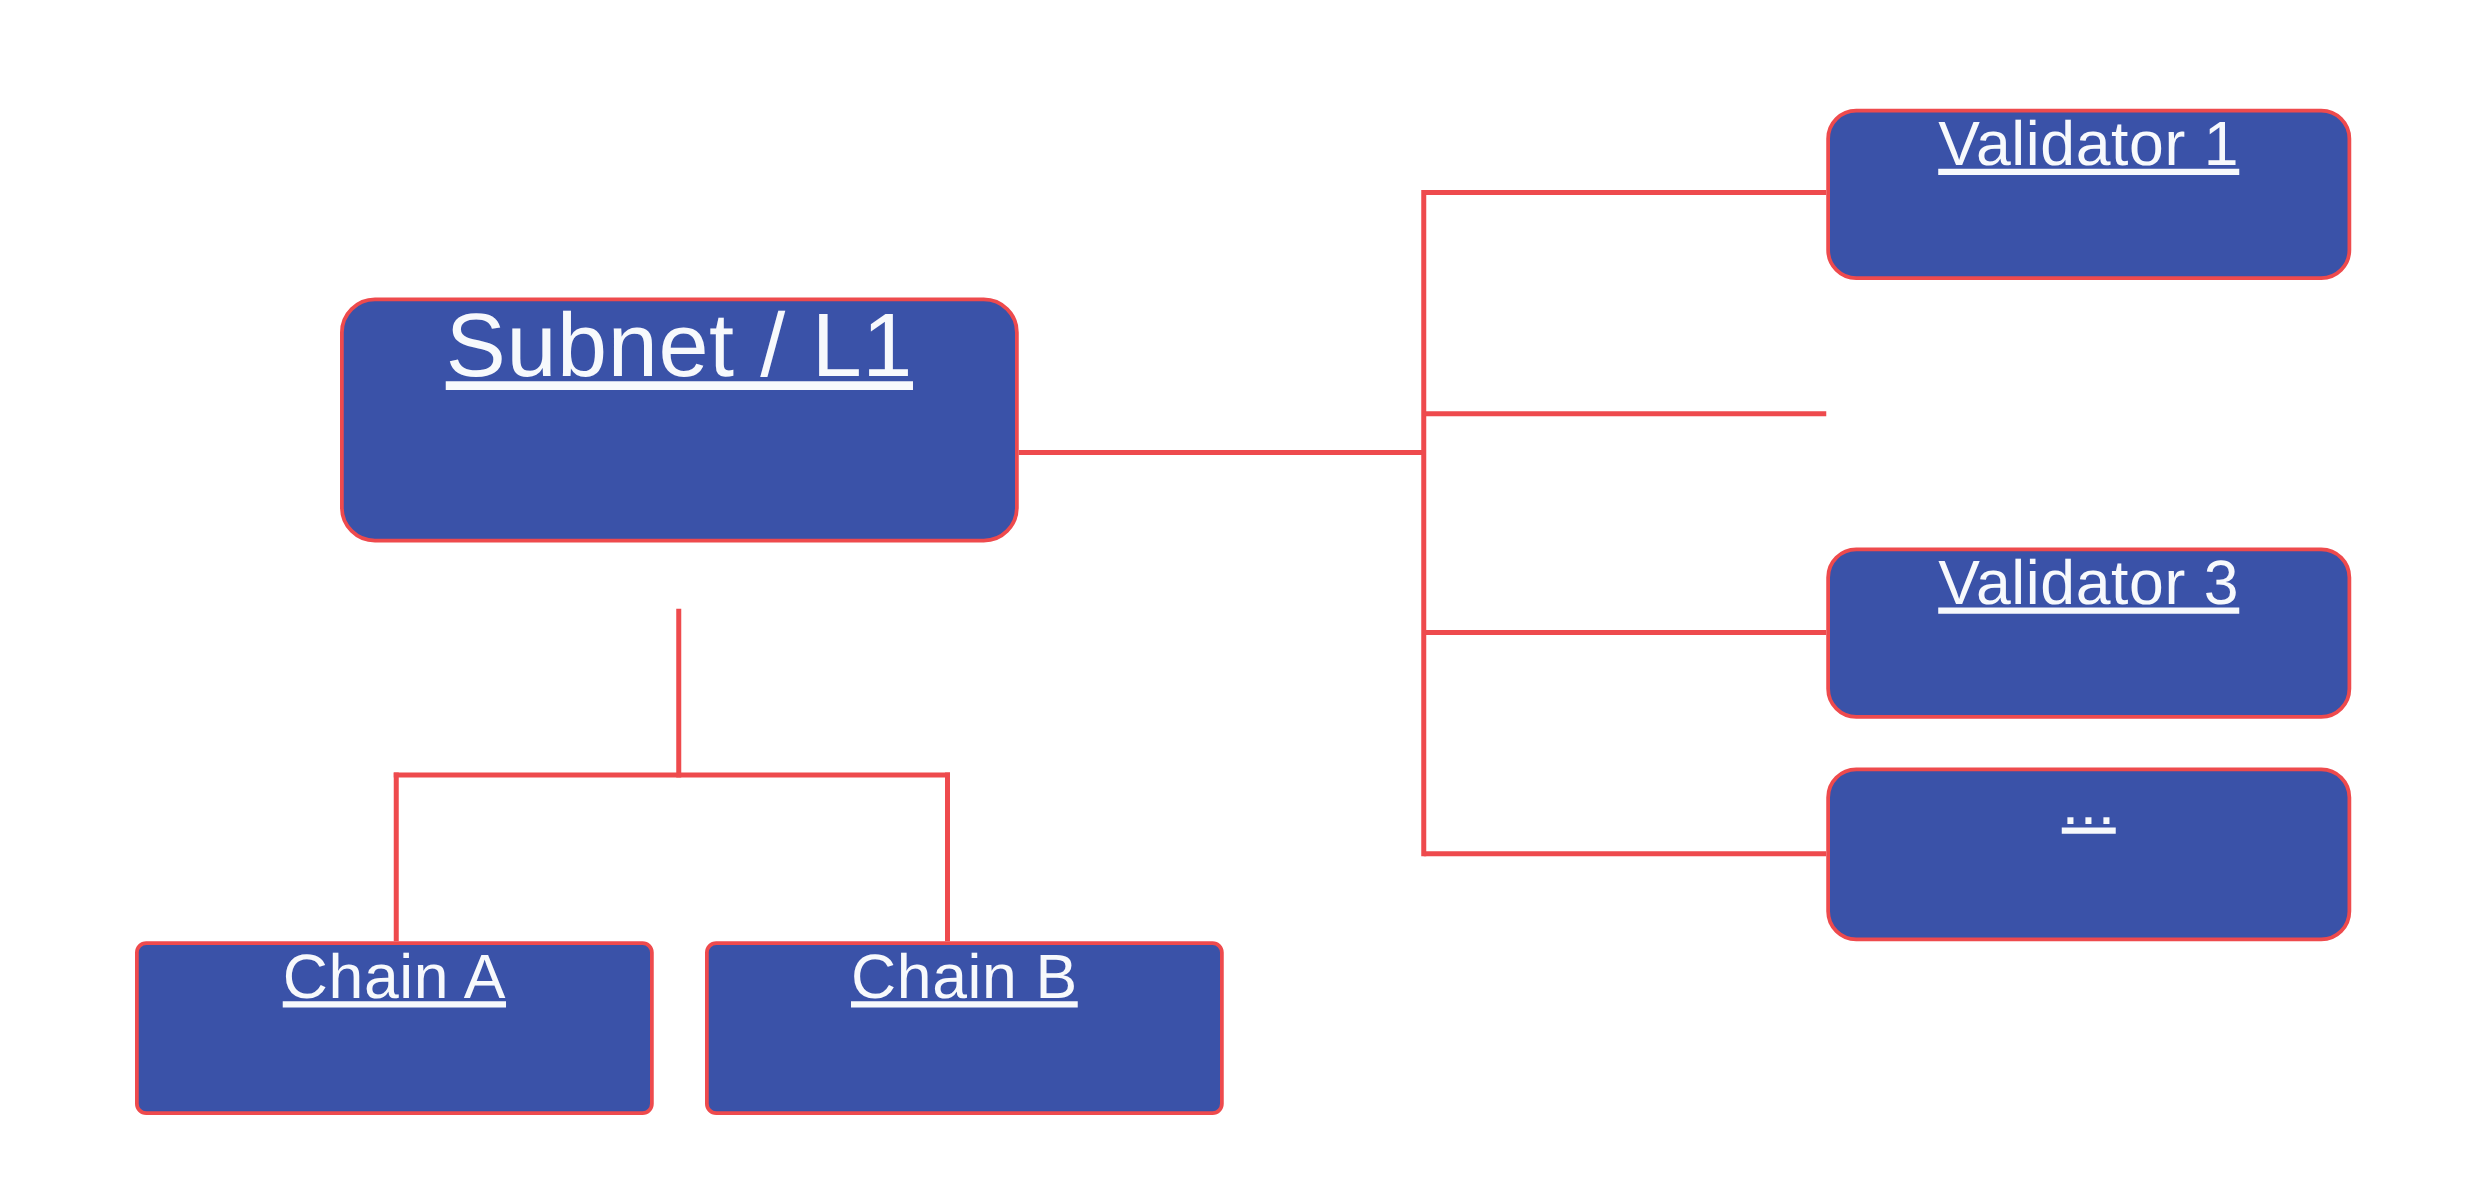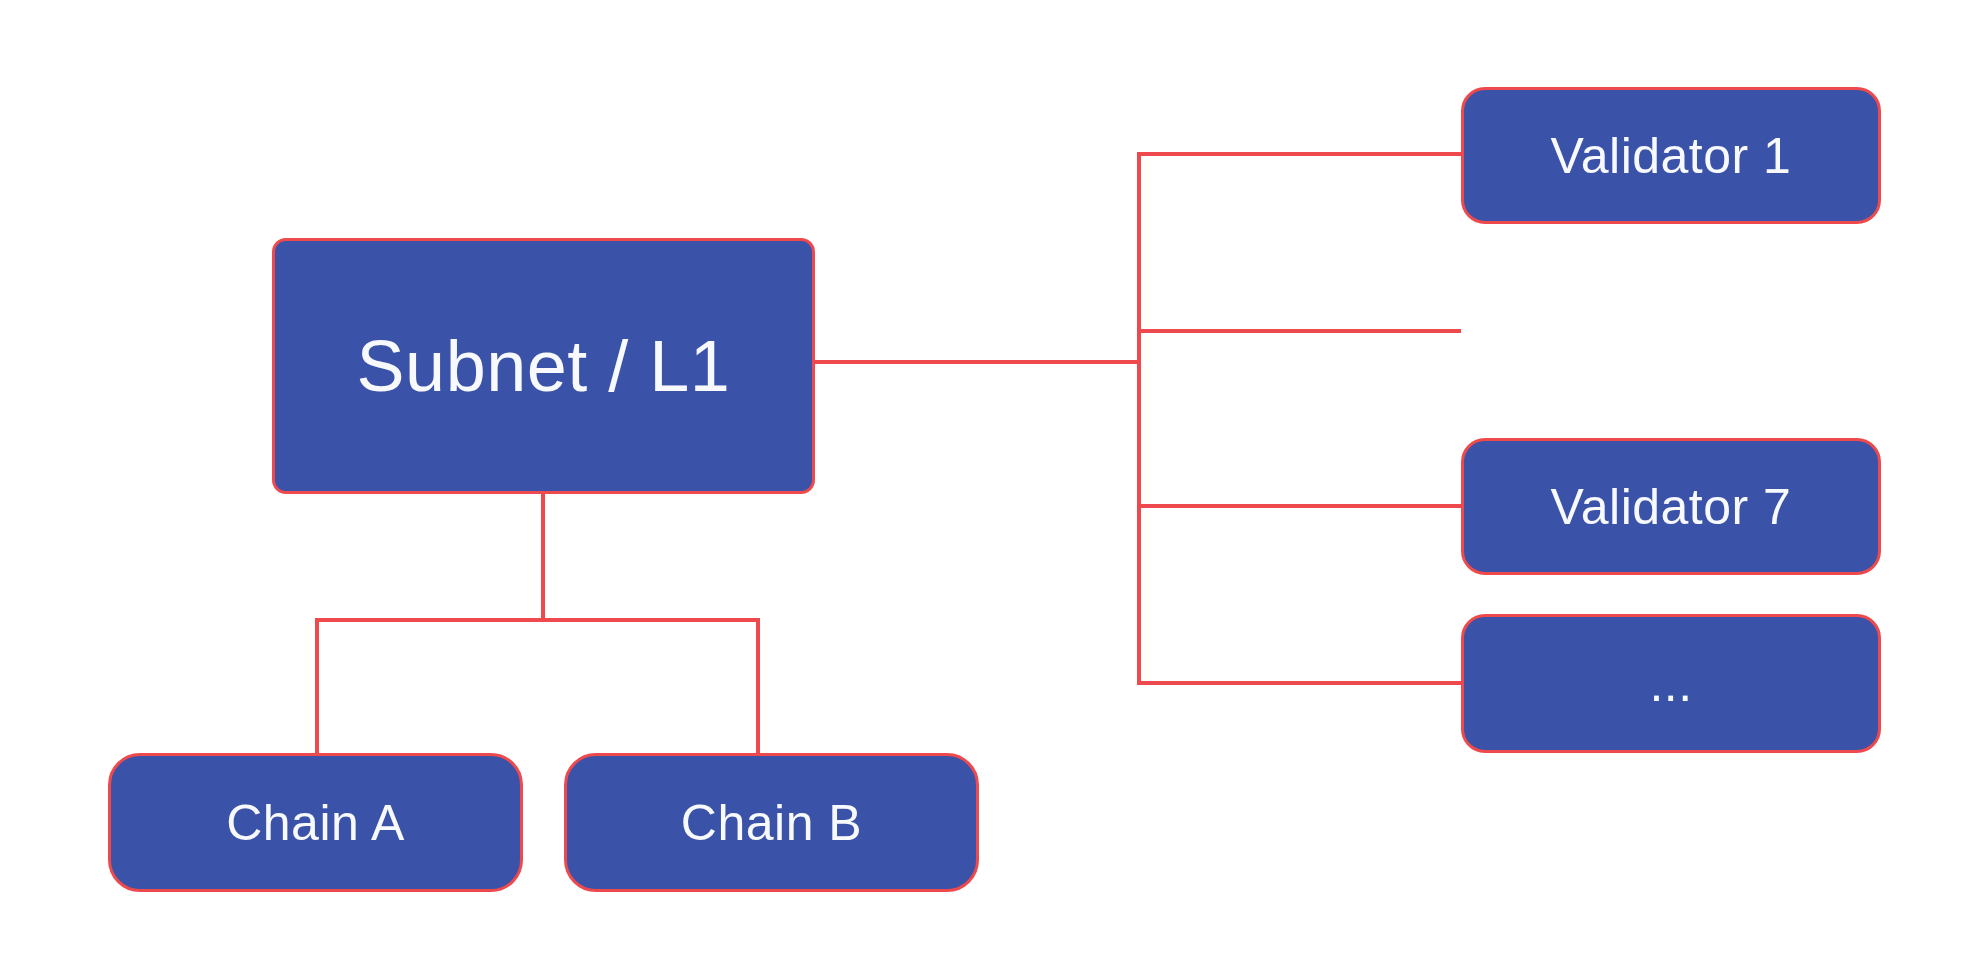--- a/index.html
+++ b/index.html
@@ -18,34 +18,34 @@
     height: 960px;
     background: var(--background);
     overflow: hidden;
   }
   .node {
     position: absolute;
     background: var(--node-fill);
     border: 3px solid var(--node-border);
     color: var(--text-color);
     display: flex;
-    align-items: center;
     justify-content: center;
     text-align: center;
     line-height: 1;
     letter-spacing: 0.5px;
+    text-decoration: underline;
   }
   .node.root {
-    left: 272px; top: 238px; width: 543px; height: 256px;
-    border-radius: 14px;
+    left: 272px; top: 238px; width: 543px; height: 196px;
+    border-radius: 28px;
     font-size: 72px;
   }
   .node.chain {
     top: 753px; width: 415px; height: 139px;
-    border-radius: 32px;
+    border-radius: 9px;
     font-size: 50px;
   }
   .node.chain-a { left: 108px; }
   .node.chain-b { left: 564px; }
   .node.validator {
     left: 1461px; width: 420px; height: 137px;
     border-radius: 24px;
     font-size: 50px;
   }
   .node.v1 { top: 87px; }
@@ -96,20 +96,20 @@
   <div class="node chain chain-b">
     <span>Chain B</span>
   </div>
 
   <div class="node validator v1">
     <span>Validator 1</span>
   </div>
 
 
   <div class="node validator v3">
-    <span>Validator 7</span>
+    <span>Validator 3</span>
   </div>
 
   <div class="node validator v4">
     <span>...</span>
   </div>
 
 </div>
 
 </body></html>

